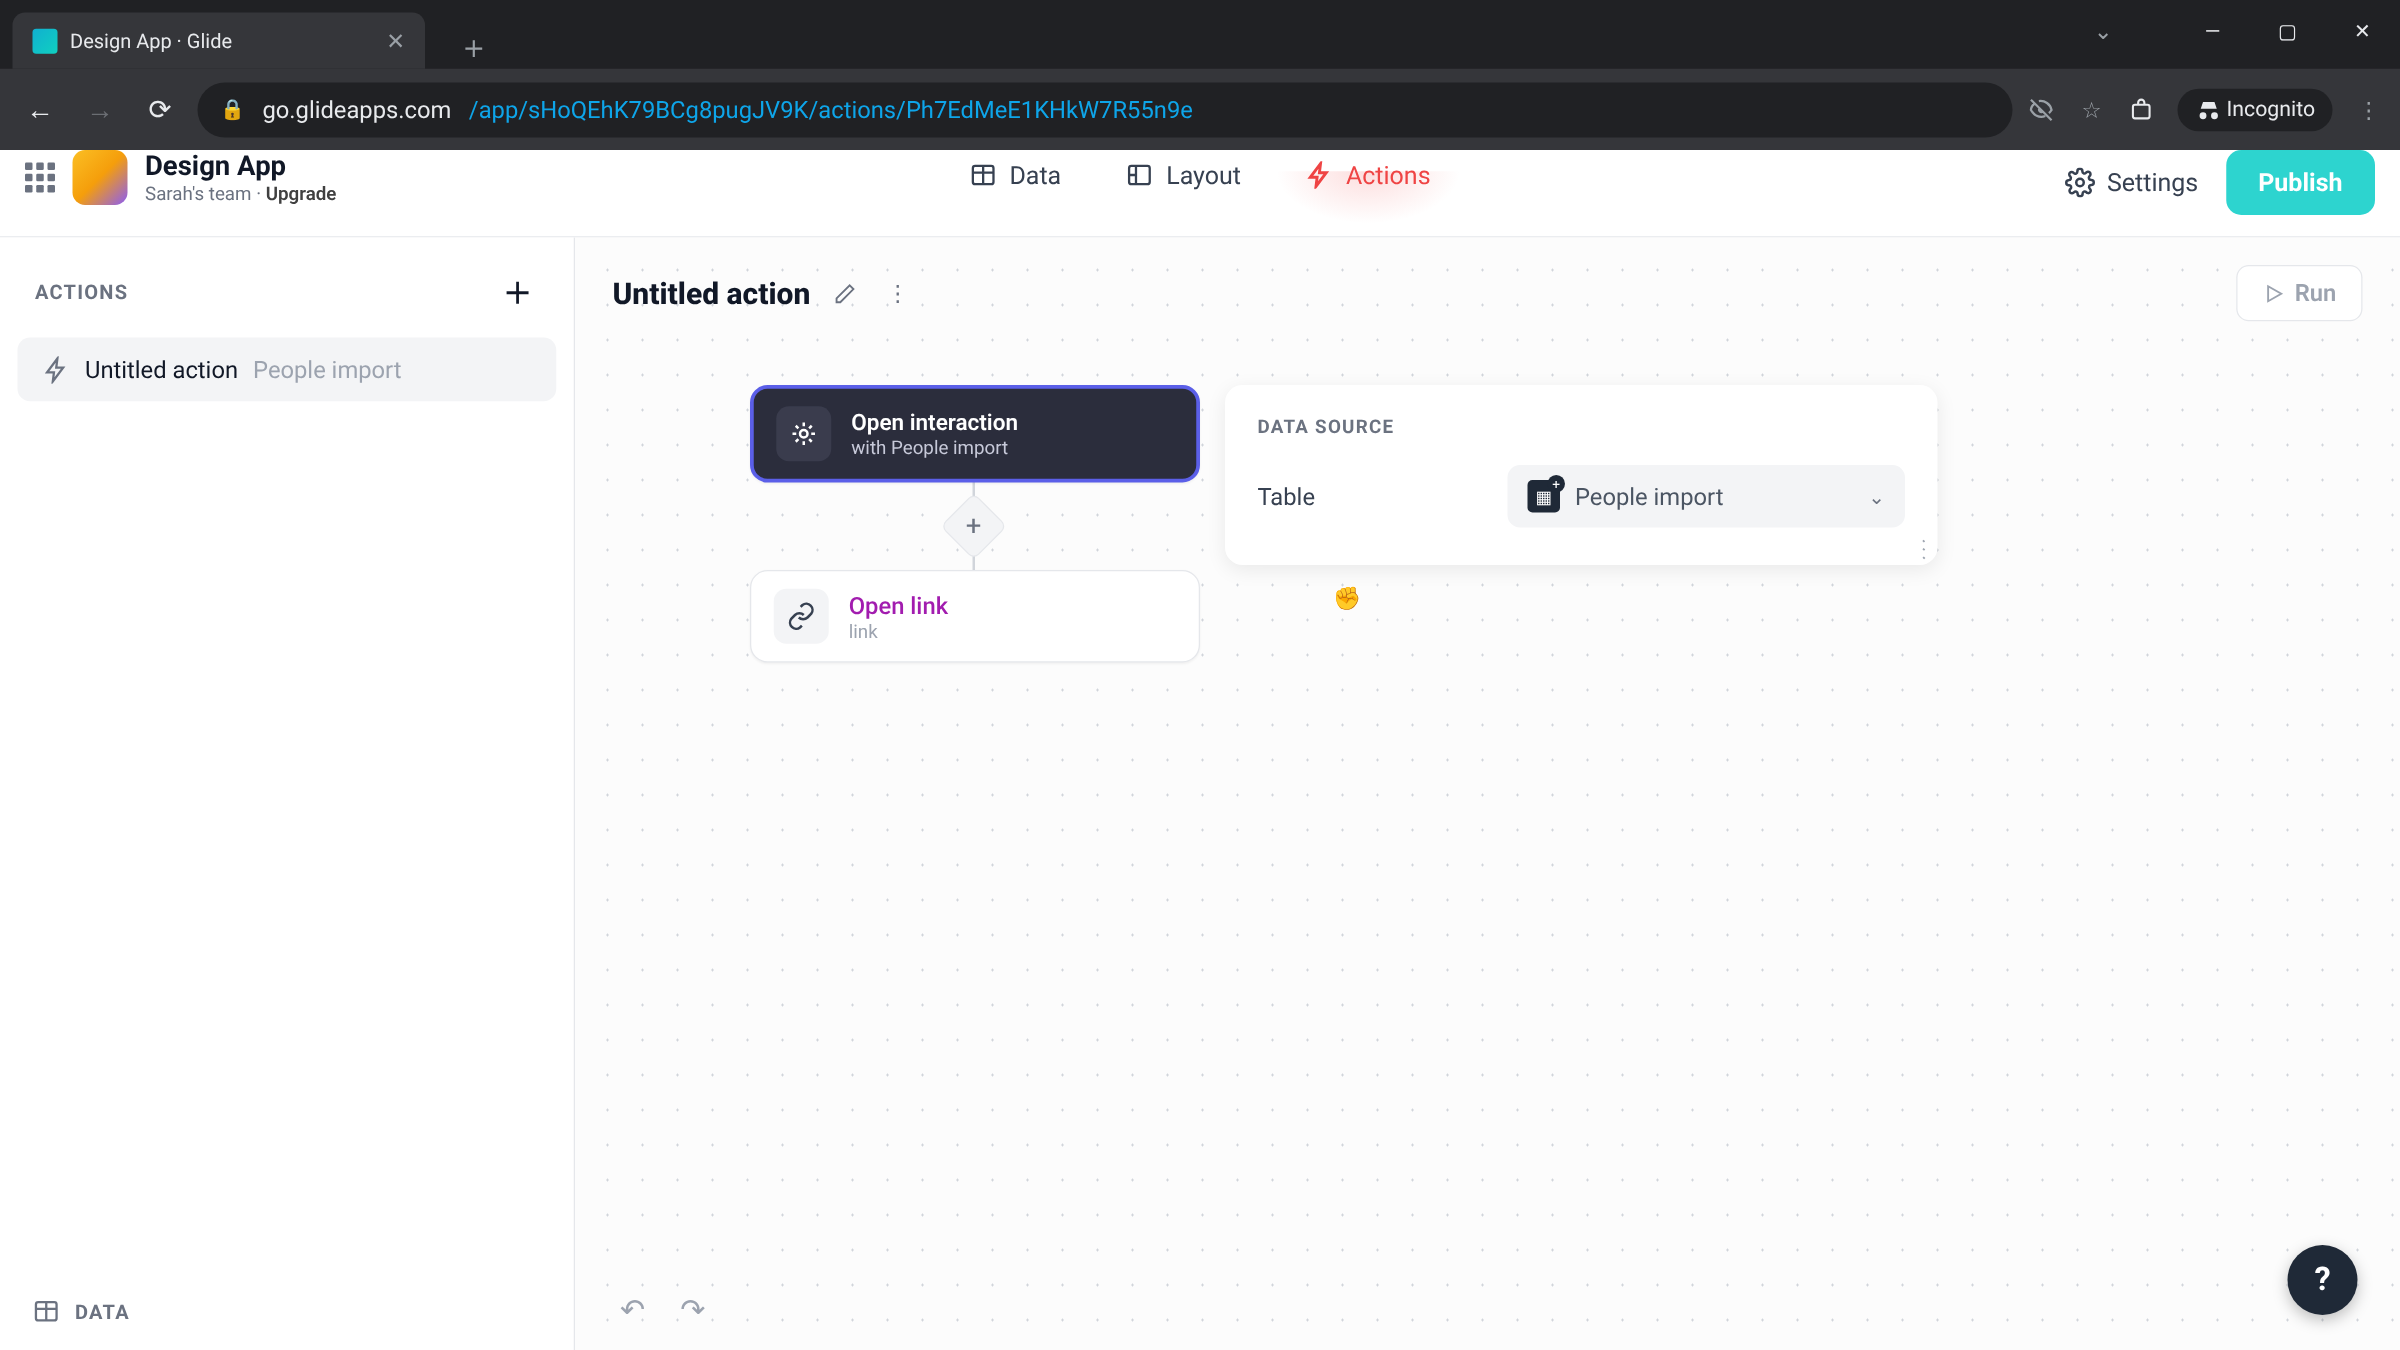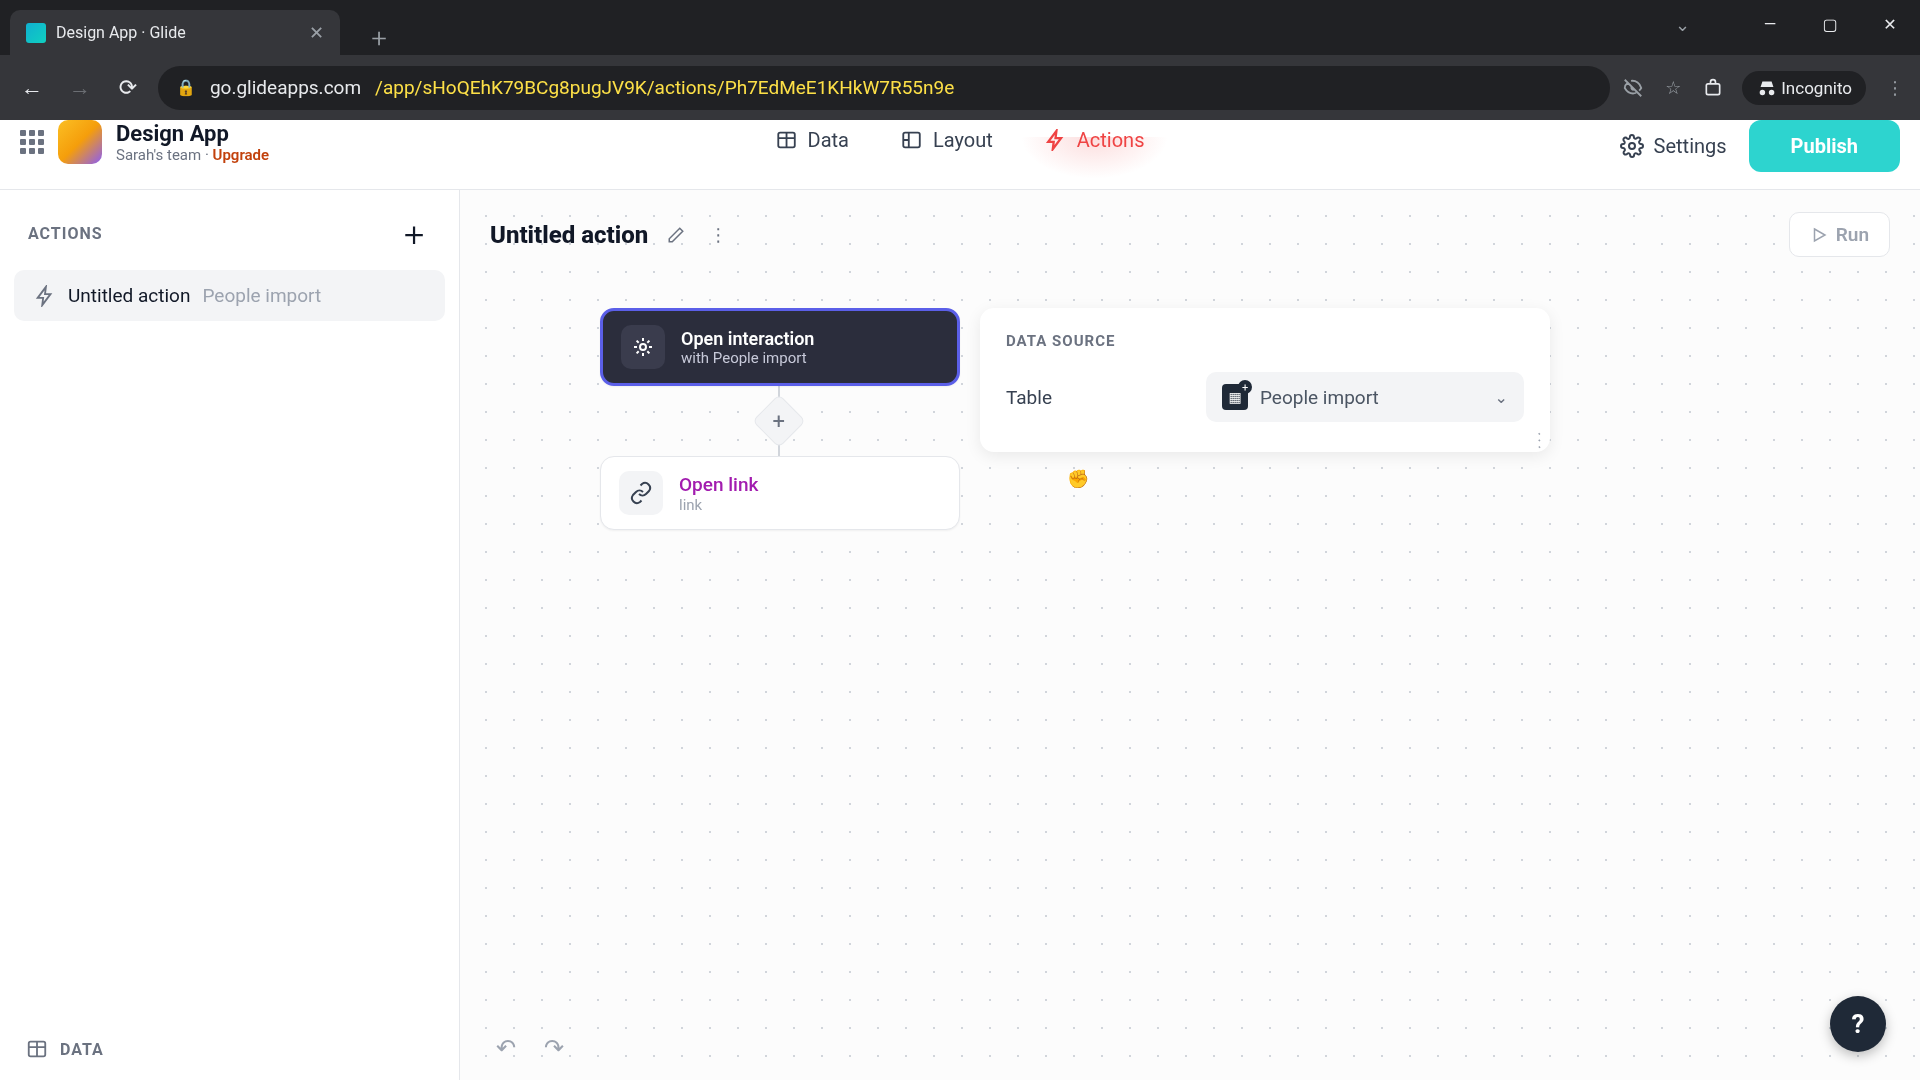--- a/index.html
+++ b/index.html
@@ -15,44 +15,44 @@
 .window-controls { position: absolute; top: 0; right: 0; display: flex; height: 48px; }
 .window-controls div { width: 60px; display: flex; align-items: center; justify-content: center; color: #e8eaed; font-size: 16px; cursor: pointer; }
 .tab-chevron { position: absolute; top: 14px; right: 230px; color: #9aa0a6; font-size: 18px; }
 
 .addr-bar { display: flex; align-items: center; background: #35363a; height: 65px; padding: 0 14px; gap: 12px; }
 .nav-btn { width: 36px; height: 36px; display: flex; align-items: center; justify-content: center; color: #e8eaed; font-size: 22px; border-radius: 50%; cursor: pointer; }
 .nav-btn.dim { color: #6b6e73; }
 .url-field { flex: 1; background: #202124; border-radius: 30px; height: 44px; display: flex; align-items: center; padding: 0 18px; gap: 14px; color: #e8eaed; font-size: 19px; }
 .url-field .lock { color: #9aa0a6; font-size: 16px; }
 .url-host { color: #e8eaed; }
-.url-path { color: #fde047; }
+.url-path { color: #0ea5e9; }
 .addr-right { display: flex; align-items: center; gap: 18px; color: #e8eaed; }
 .incog-chip { display: flex; align-items: center; gap: 3px; background: #202124; border-radius: 20px; padding: 6px 14px; font-size: 17px; }
 .ext-ic { width: 22px; height: 22px; display: flex; align-items: center; justify-content: center; color: #9aa0a6; font-size: 18px; }
 
 
 .app-header { height: 70px; border-bottom: 1px solid #e5e7eb; display: flex; align-items: flex-start; padding: 0 20px; background: #fff; }
 .app-header-left { display: flex; align-items: center; gap: 14px; }
 .menu-grid { width: 24px; height: 24px; display: grid; grid-template-columns: repeat(3,6px); grid-template-rows: repeat(3,6px); gap: 3px; cursor: pointer; }
 .menu-grid span { background: #6b7280; border-radius: 1px; }
 .app-logo { width: 44px; height: 44px; border-radius: 10px; background: linear-gradient(135deg,#fbbf24,#f59e0b,#8b5cf6); }
 .app-title-block .app-name { font-weight: 700; font-size: 22px; color: #111827; }
 .app-title-block .app-sub { font-size: 15px; color: #6b7280; }
-.app-sub .upgrade { color: #c2410c; font-weight: 600; cursor: pointer; }
+.app-sub .upgrade { color: #404040; font-weight: 600; cursor: pointer; }
 
 .app-header-center { position: absolute; left: 50%; transform: translateX(-50%); display: flex; gap: 44px; }
 .nav-tab { display: flex; align-items: center; gap: 10px; font-size: 20px; color: #374151; cursor: pointer; padding: 8px 4px; }
 .nav-tab.active { color: #ef4444; position: relative; }
 .nav-tab.active::after { content: ""; position: absolute; bottom: -19px; left: -20px; right: -20px; height: 42px; background: radial-gradient(ellipse at top, rgba(239,68,68,0.18), transparent 70%); border-radius: 0 0 60px 60px; pointer-events: none; }
 .nav-tab .ic { width: 22px; height: 22px; display: inline-flex; align-items: center; justify-content: center; }
 
 .app-header-right { margin-left: auto; display: flex; align-items: center; gap: 22px; }
 .settings-link { display: flex; align-items: center; gap: 10px; font-size: 20px; color: #374151; cursor: pointer; }
-.publish-btn { background: #2dd4cf; color: #fff; font-weight: 700; font-size: 20px; border: none; border-radius: 12px; padding: 14px 42px; cursor: pointer; }
+.publish-btn { background: #2dd4cf; color: #fff; font-weight: 700; font-size: 20px; border: none; border-radius: 12px; padding: 14px 26px; cursor: pointer; }
 
 
 .main { display: flex; height: calc(1080px - 120px - 70px); }
 .sidebar { width: 460px; border-right: 1px solid #e5e7eb; display: flex; flex-direction: column; background: #fff; }
 .sidebar-head { display: flex; align-items: center; justify-content: space-between; padding: 26px 28px 14px; }
 .sidebar-head h3 { font-size: 16px; letter-spacing: 1px; color: #6b7280; font-weight: 700; }
 .add-action { font-size: 34px; color: #111827; cursor: pointer; font-weight: 300; line-height: 1; }
 .action-item { display: flex; align-items: center; gap: 12px; padding: 14px 20px; margin: 6px 14px; border-radius: 10px; background: #f3f4f6; cursor: pointer; }
 .action-item .ic { color: #6b7280; }
 .action-item .name { font-size: 19px; color: #111827; }

